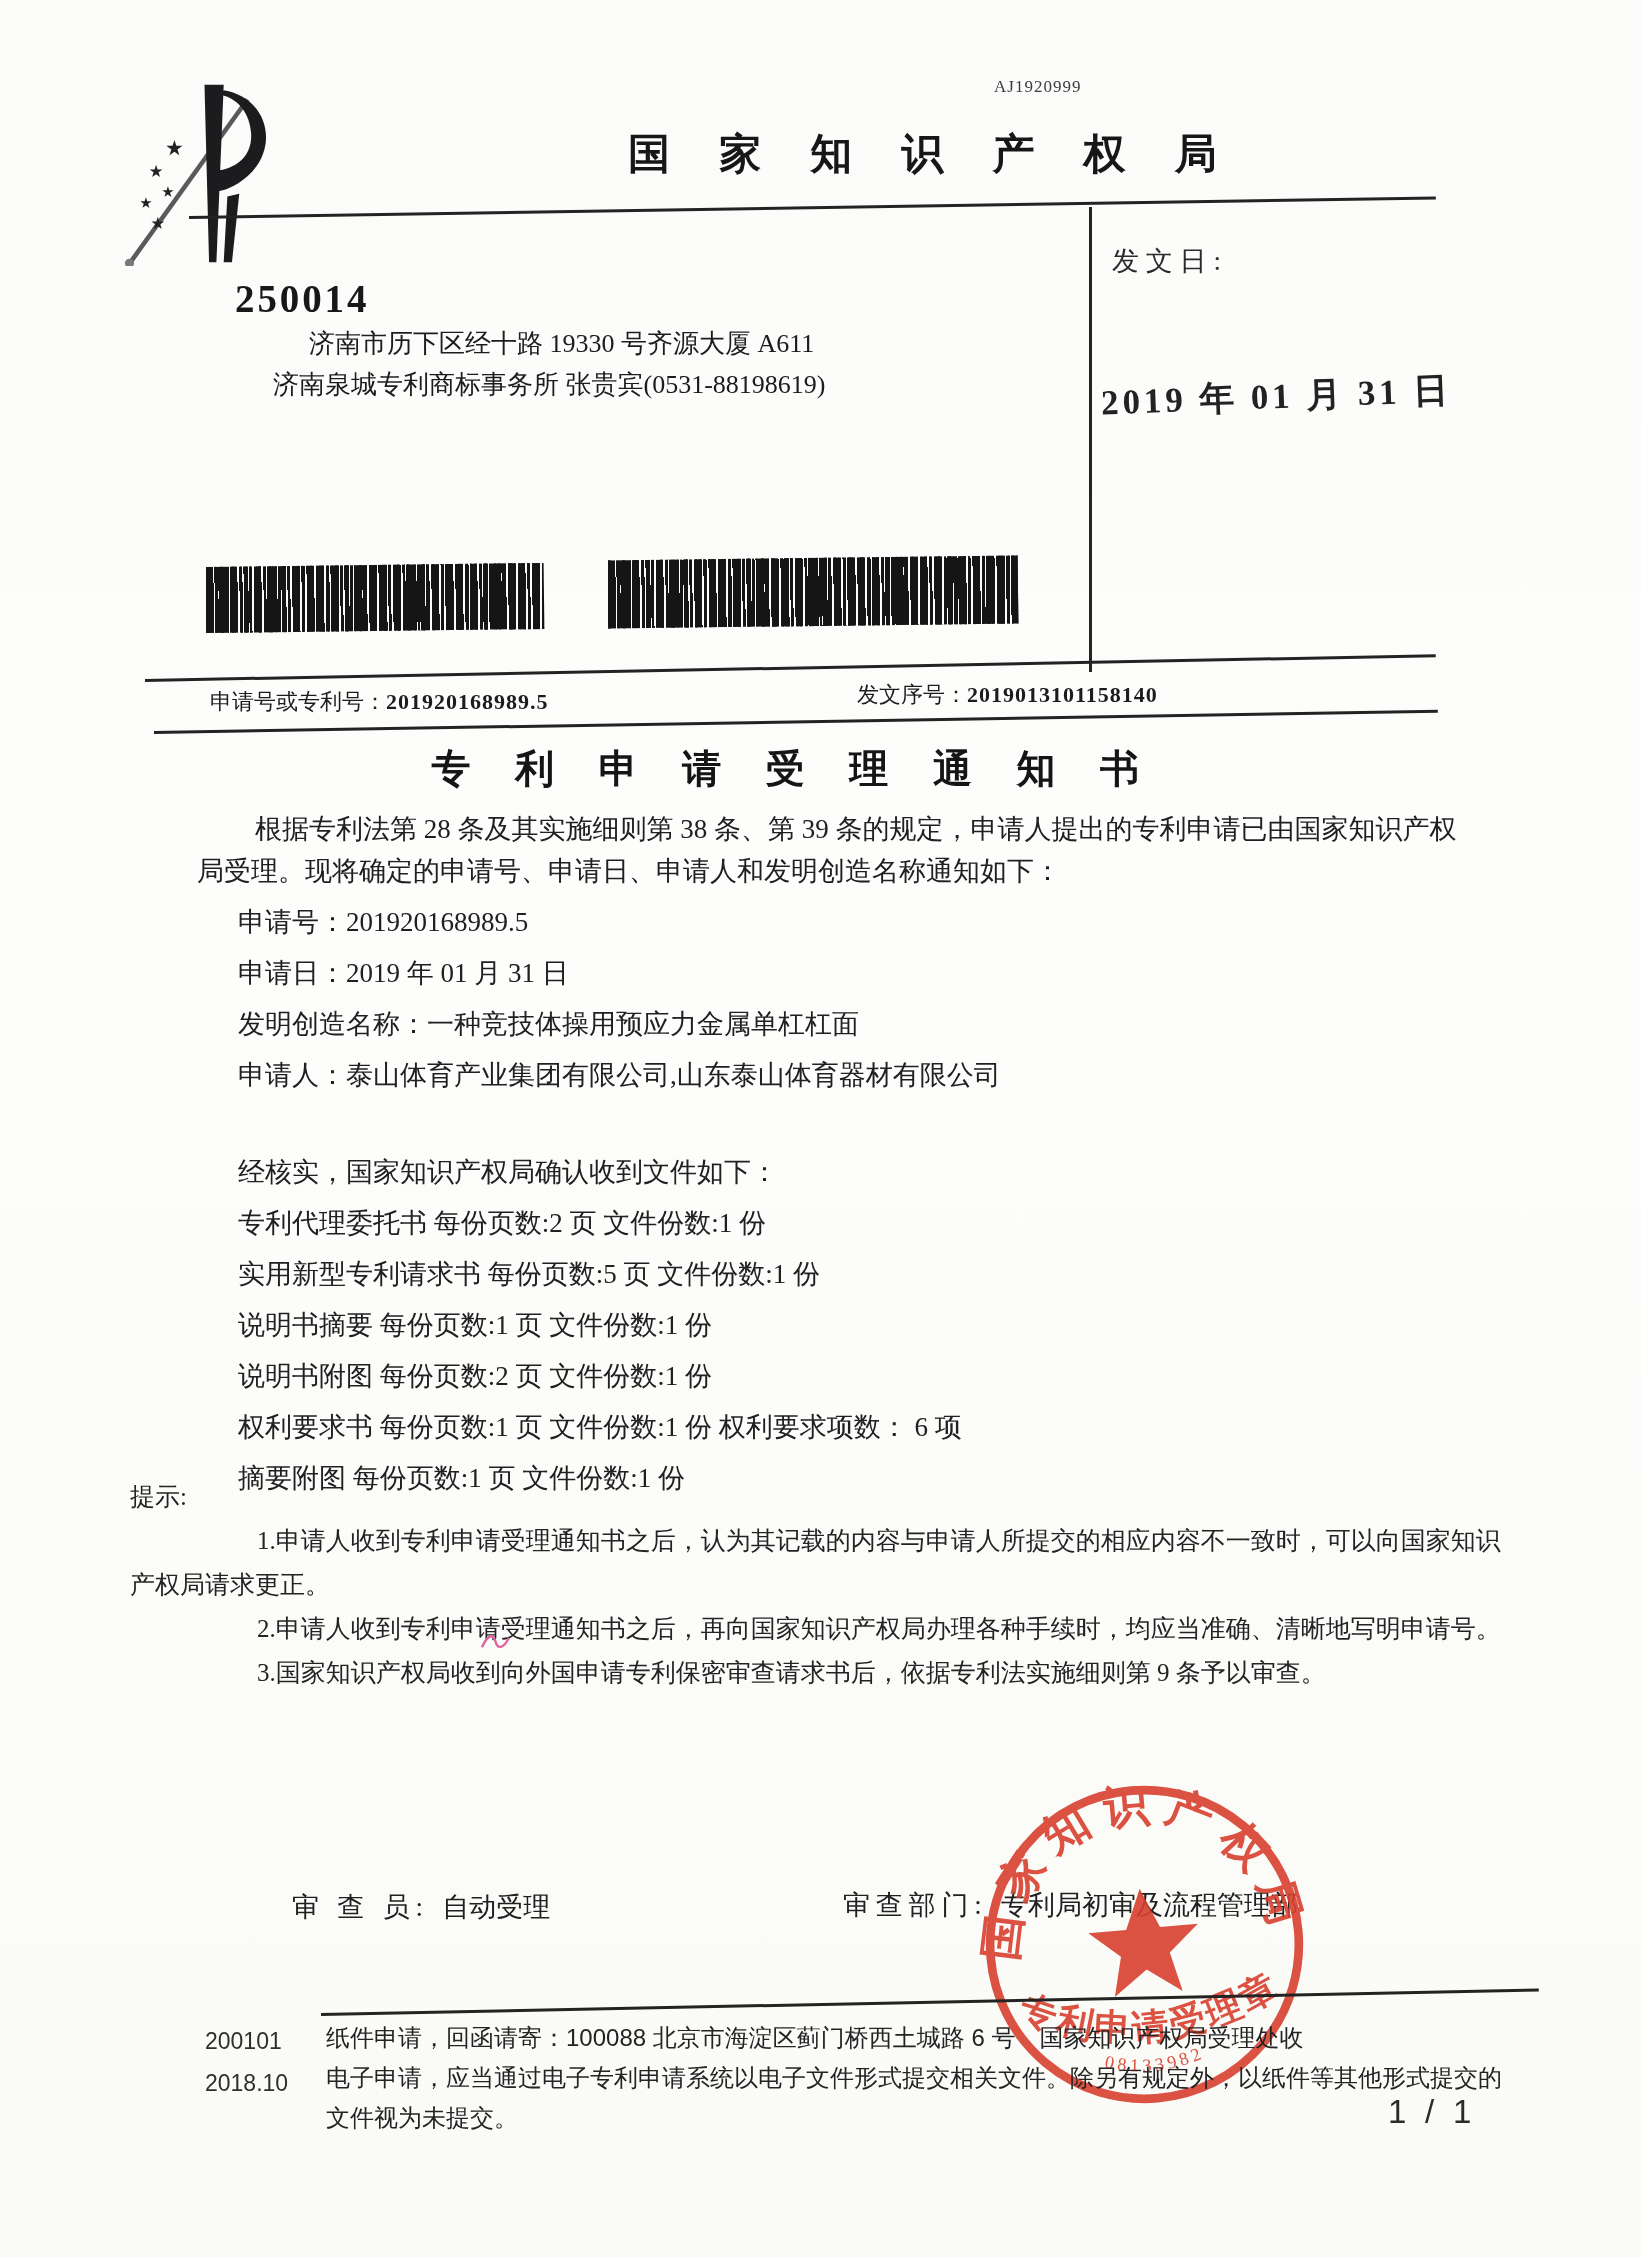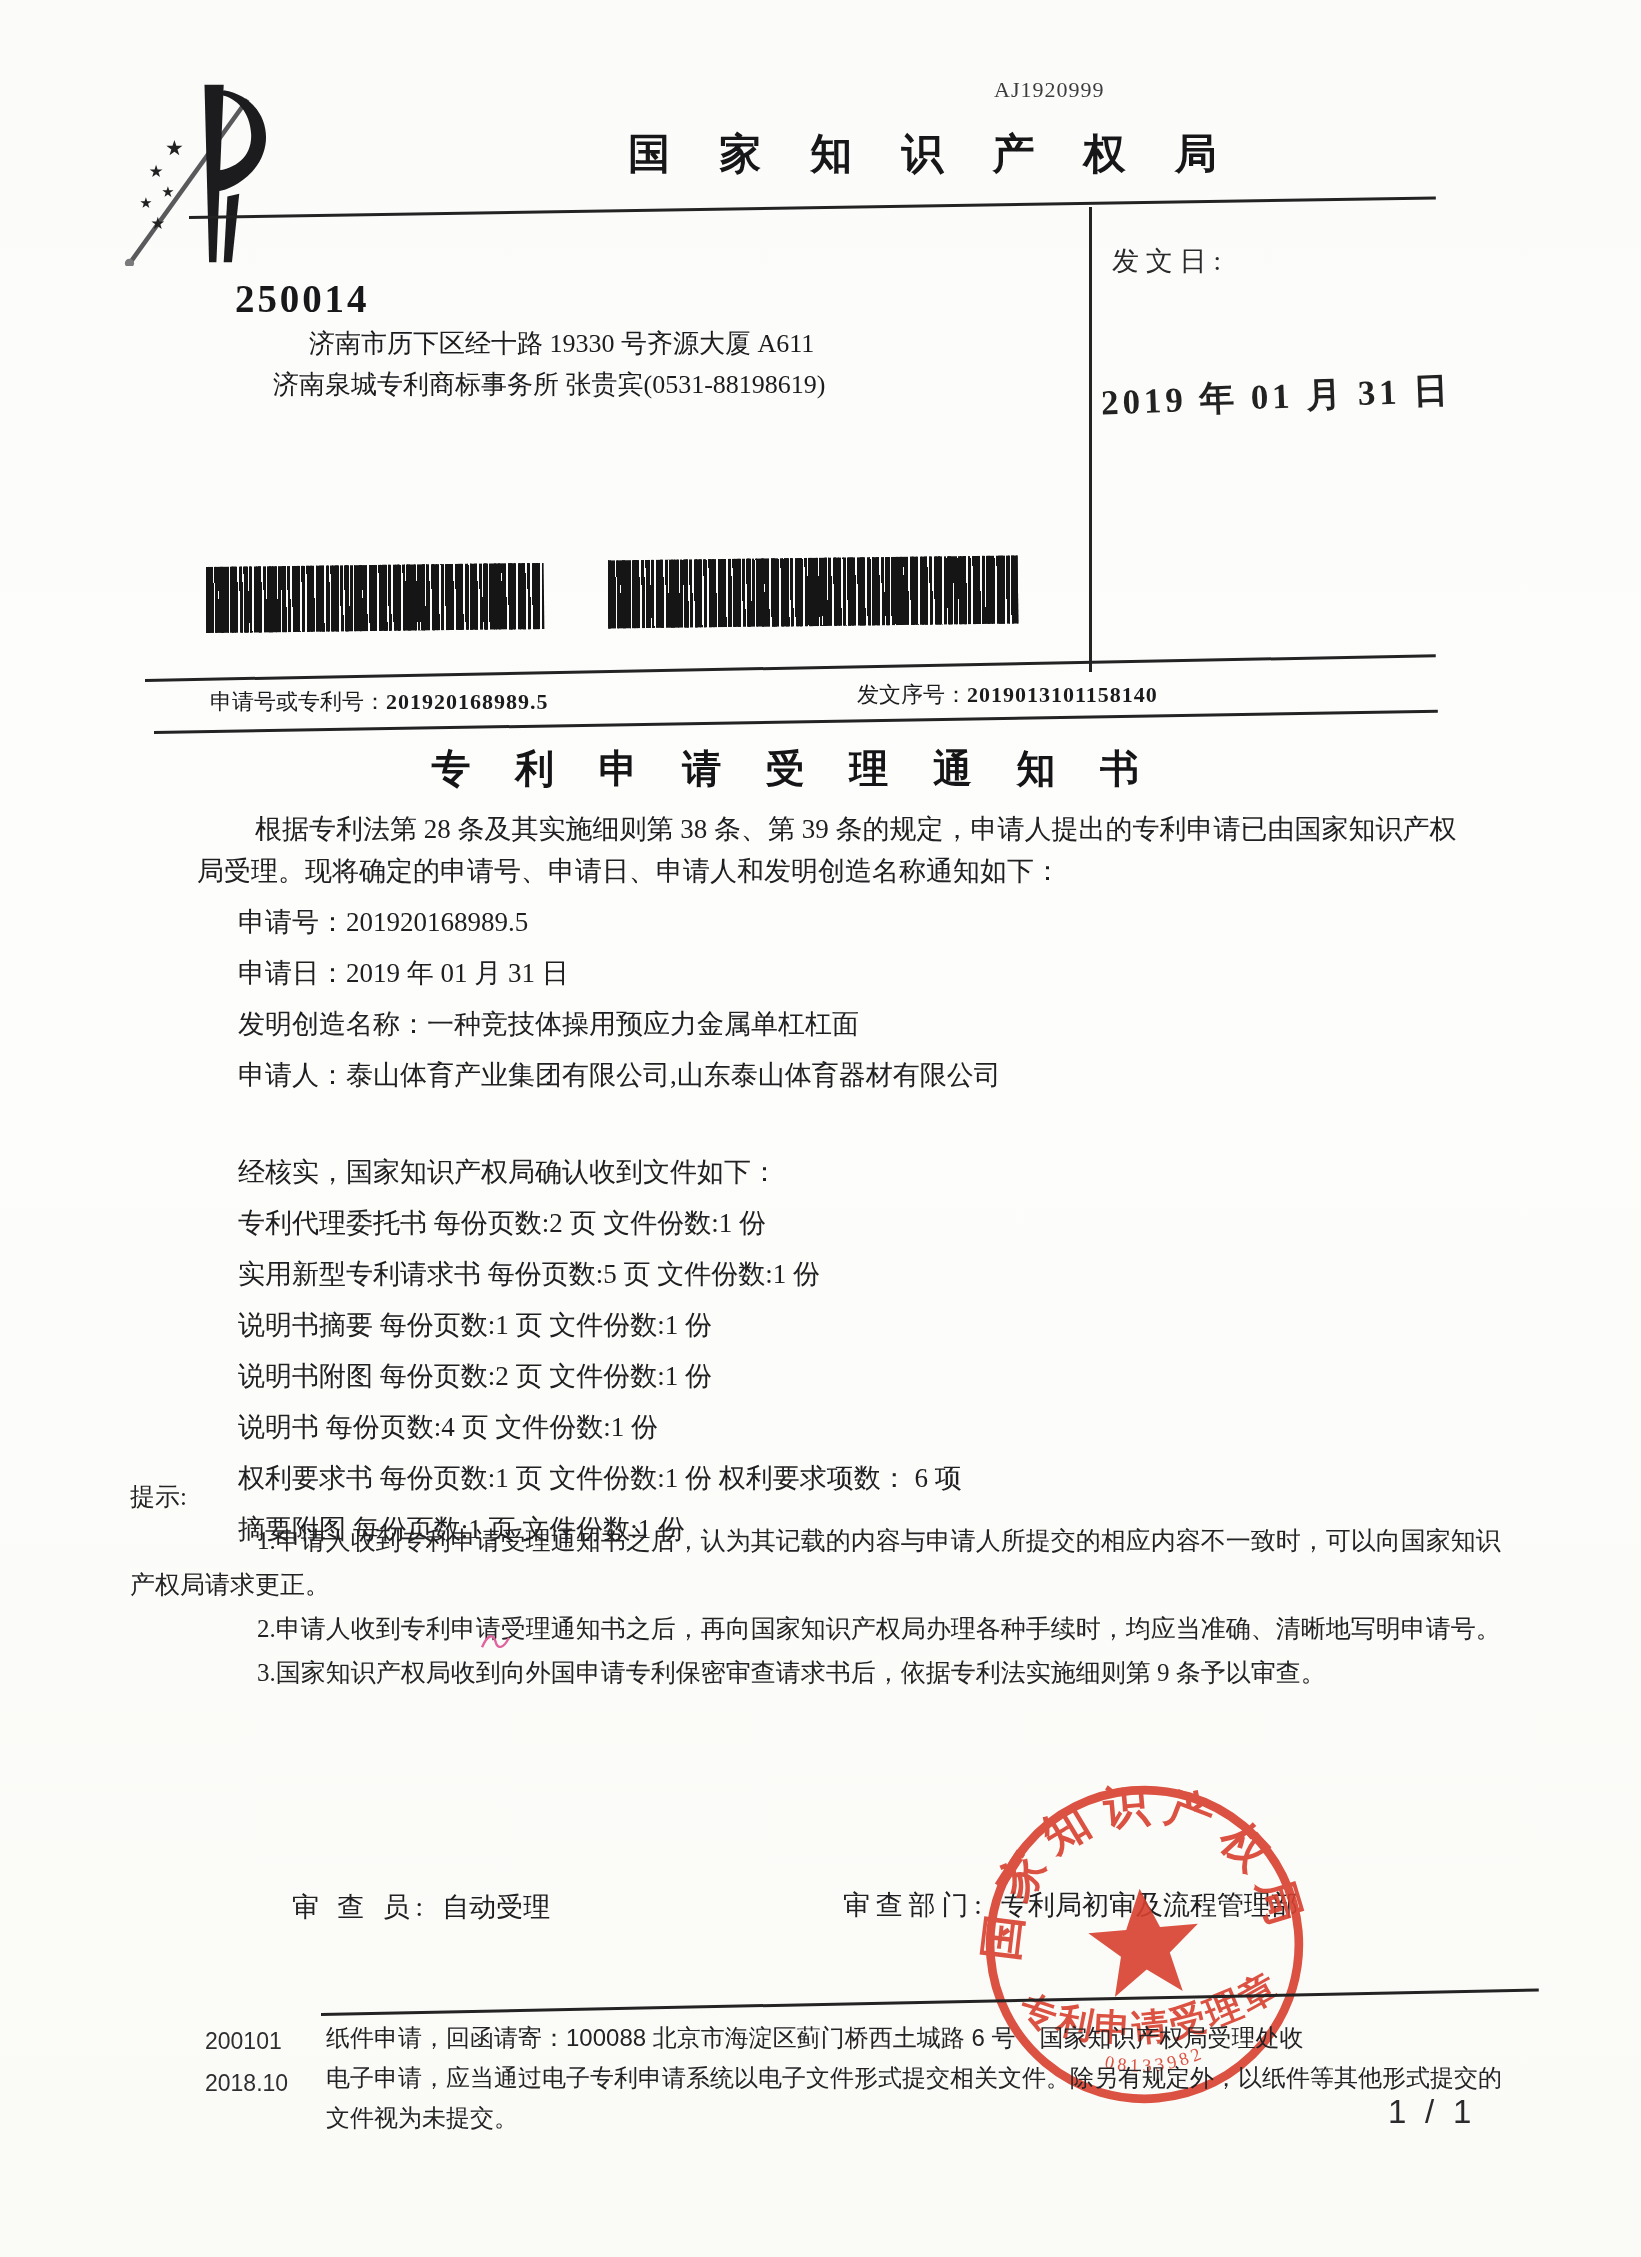--- a/index.html
+++ b/index.html
@@ -2,21 +2,21 @@
 <html lang="zh"><head>
 <meta charset="utf-8">
 <style>
   html,body{margin:0;padding:0;background:#e8e8e6;}
   .paper{
     position:relative;width:1641px;height:2257px;margin:0 auto;
     background:linear-gradient(180deg,#fbfbf9 0%,#fdfdfb 40%,#fafaf7 100%);
     font-family:"Liberation Serif","DejaVu Serif",serif;color:#1c1c1e;overflow:hidden;
   }
   .abs{position:absolute;}
-  .aj-code{left:994px;top:77px;font-size:22px;color:#3c3c3e;letter-spacing:1px;}
+  .aj-code{left:994px;top:77px;font-size:17px;color:#3c3c3e;letter-spacing:1px;}
   .agency-title{left:367px;top:126px;width:869px;text-align:right;font-size:42px;
     font-weight:600;letter-spacing:19.3px;color:#171719;}
   .rule{background:#232324;height:2.9px;transform-origin:left center;}
   .rule-top{left:189px;top:216px;width:1247px;transform:rotate(-0.9deg);}
   .vline{left:1089px;top:207px;width:2.9px;height:465px;background:#242425;}
   .postal-code{left:235px;top:276px;font-size:39px;font-weight:bold;letter-spacing:2.9px;color:#18181a;}
   .addr1{left:309px;top:326px;font-size:26px;}
   .addr2{left:273px;top:367px;font-size:26px;}
   .issue-label{left:1112px;top:243px;font-size:27px;letter-spacing:6.8px;color:#2a2a2c;}
   .issue-date{left:1101px;top:373px;font-size:35px;font-weight:600;letter-spacing:3.9px;
@@ -117,21 +117,20 @@
     <p class="p-field">申请号：201920168989.5</p>
     <p class="p-field">申请日：2019 年 01 月 31 日</p>
     <p class="p-field">发明创造名称：一种竞技体操用预应力金属单杠杠面</p>
     <p class="p-field">申请人：泰山体育产业集团有限公司,山东泰山体育器材有限公司</p>
     <div class="gap"></div>
     <p class="p-field">经核实，国家知识产权局确认收到文件如下：</p>
     <p class="p-field">专利代理委托书 每份页数:2 页 文件份数:1 份</p>
     <p class="p-field">实用新型专利请求书 每份页数:5 页 文件份数:1 份</p>
     <p class="p-field">说明书摘要 每份页数:1 页 文件份数:1 份</p>
     <p class="p-field">说明书附图 每份页数:2 页 文件份数:1 份</p>
-    <p class="p-field">说明书 每份页数:4 页 文件份数:1 份</p>
     <p class="p-field">权利要求书 每份页数:1 页 文件份数:1 份 权利要求项数： 6 项</p>
     <p class="p-field">摘要附图 每份页数:1 页 文件份数:1 份</p>
   </div>
 
   <div class="abs tips-block">
     <p>提示:</p>
     <p class="tip-item">1.申请人收到专利申请受理通知书之后，认为其记载的内容与申请人所提交的相应内容不一致时，可以向国家知识产权局请求更正。</p>
     <p class="tip-item">2.申请人收到专利申请受理通知书之后，再向国家知识产权局办理各种手续时，均应当准确、清晰地写明申请号。</p>
     <p class="tip-item">3.国家知识产权局收到向外国申请专利保密审查请求书后，依据专利法实施细则第 9 条予以审查。</p>
   </div>

